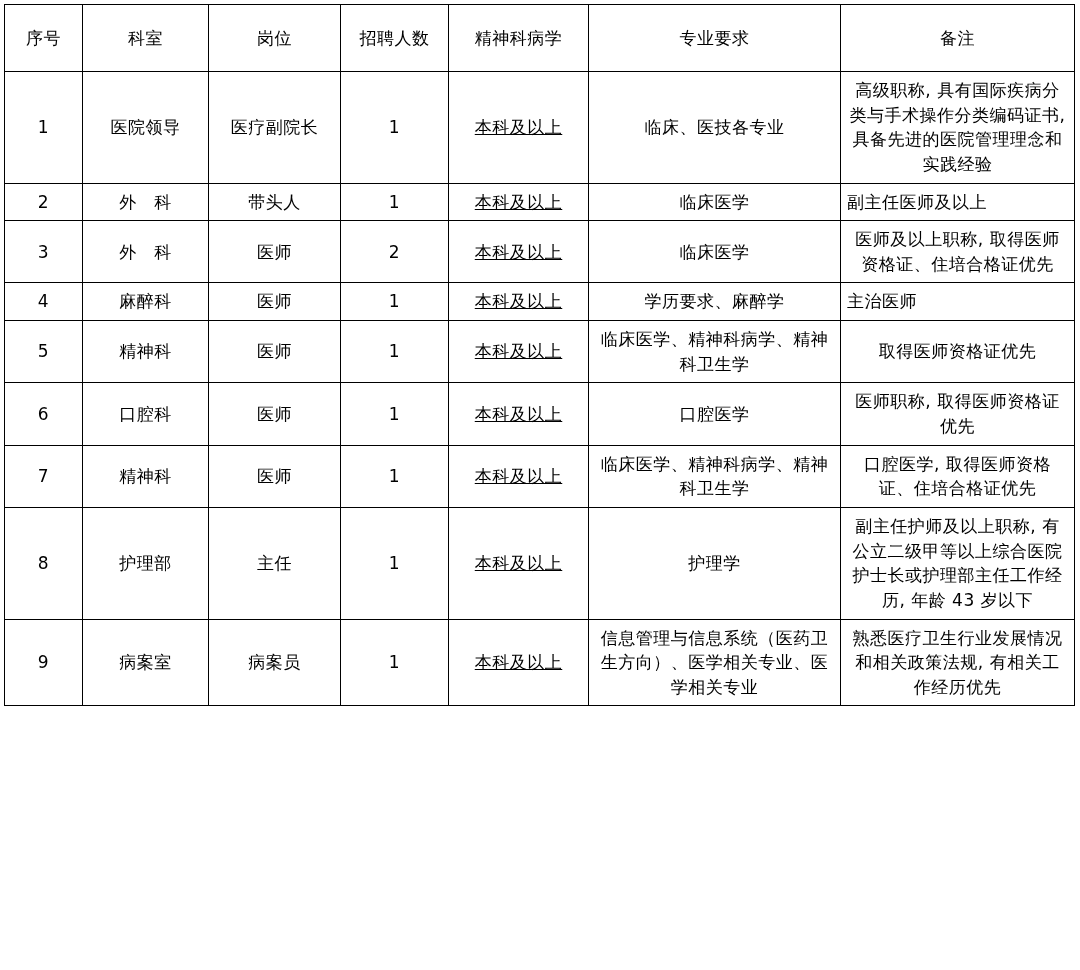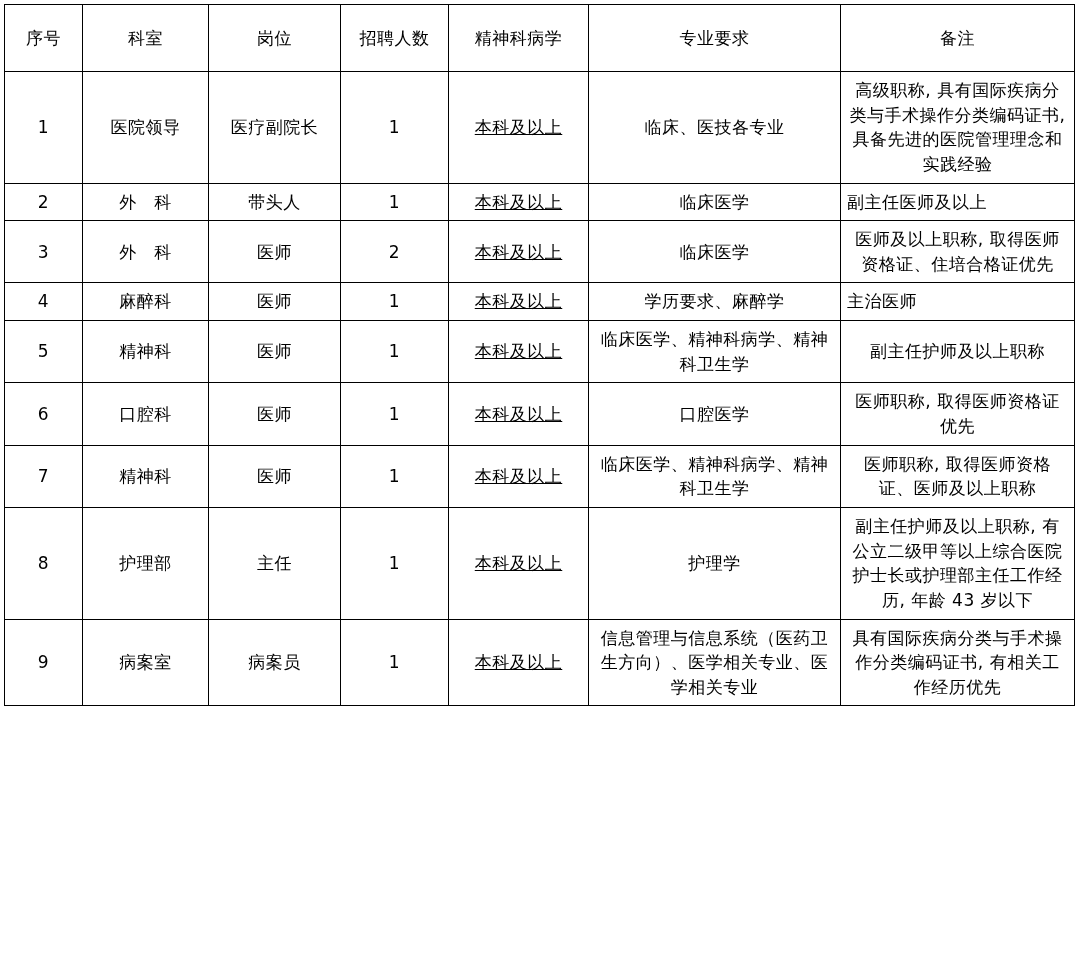--- a/index.html
+++ b/index.html
@@ -128,53 +128,53 @@
         <td class="major">学历要求、麻醉学</td>
         <td class="remark center">主治医师</td>
       </tr>
       <tr>
         <td class="idx">5</td>
         <td class="dept">精神科</td>
         <td class="post">医师</td>
         <td class="count">1</td>
         <td class="edu">本科及以上</td>
         <td class="major">临床医学、精神科病学、精神科卫生学</td>
-        <td class="remark">副主任护师及以上职称</td>
+        <td class="remark">取得医师资格证优先</td>
       </tr>
       <tr>
         <td class="idx">6</td>
         <td class="dept">口腔科</td>
         <td class="post">医师</td>
         <td class="count">1</td>
         <td class="edu">本科及以上</td>
         <td class="major">口腔医学</td>
         <td class="remark">医师职称, 取得医师资格证优先</td>
       </tr>
       <tr>
         <td class="idx">7</td>
         <td class="dept">精神科</td>
         <td class="post">医师</td>
         <td class="count">1</td>
         <td class="edu">本科及以上</td>
         <td class="major">临床医学、精神科病学、精神科卫生学</td>
-        <td class="remark">医师职称, 取得医师资格证、医师及以上职称</td>
+        <td class="remark">口腔医学, 取得医师资格证、住培合格证优先</td>
       </tr>
       <tr>
         <td class="idx">8</td>
         <td class="dept">护理部</td>
         <td class="post">主任</td>
         <td class="count">1</td>
         <td class="edu">本科及以上</td>
         <td class="major">护理学</td>
         <td class="remark">副主任护师及以上职称, 有公立二级甲等以上综合医院护士长或护理部主任工作经历, 年龄 43 岁以下</td>
       </tr>
       <tr>
         <td class="idx">9</td>
         <td class="dept">病案室</td>
         <td class="post">病案员</td>
         <td class="count">1</td>
         <td class="edu">本科及以上</td>
         <td class="major">信息管理与信息系统（医药卫生方向）、医学相关专业、医学相关专业</td>
-        <td class="remark">具有国际疾病分类与手术操作分类编码证书, 有相关工作经历优先</td>
+        <td class="remark">熟悉医疗卫生行业发展情况和相关政策法规, 有相关工作经历优先</td>
       </tr>
     </tbody>
   </table>
 </div>
 
 </body></html>

